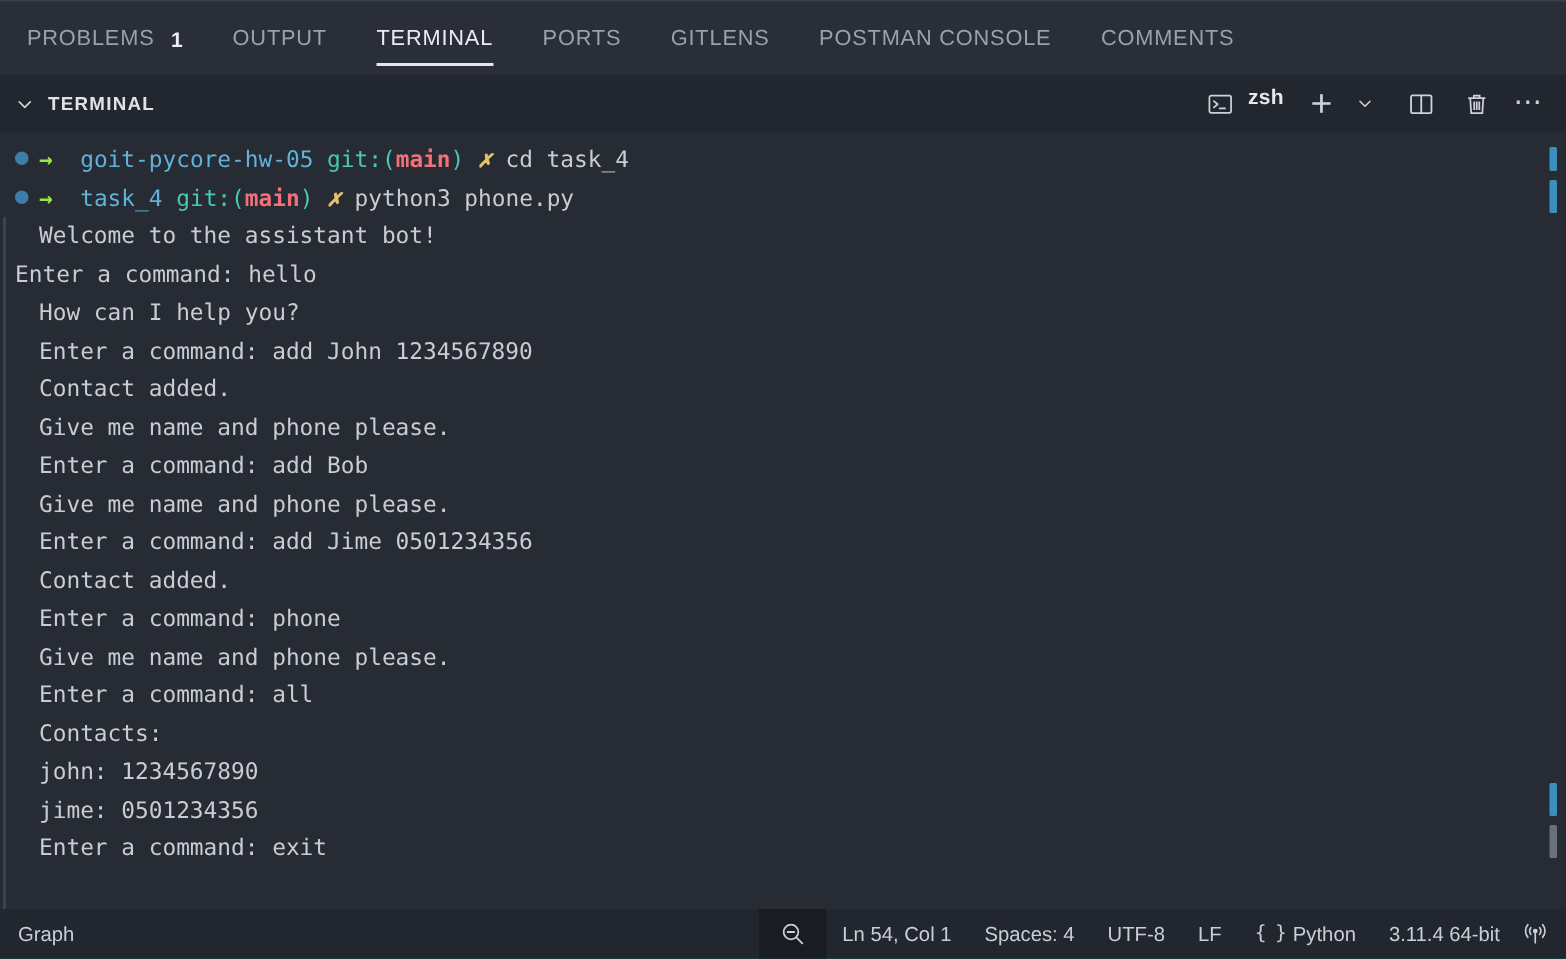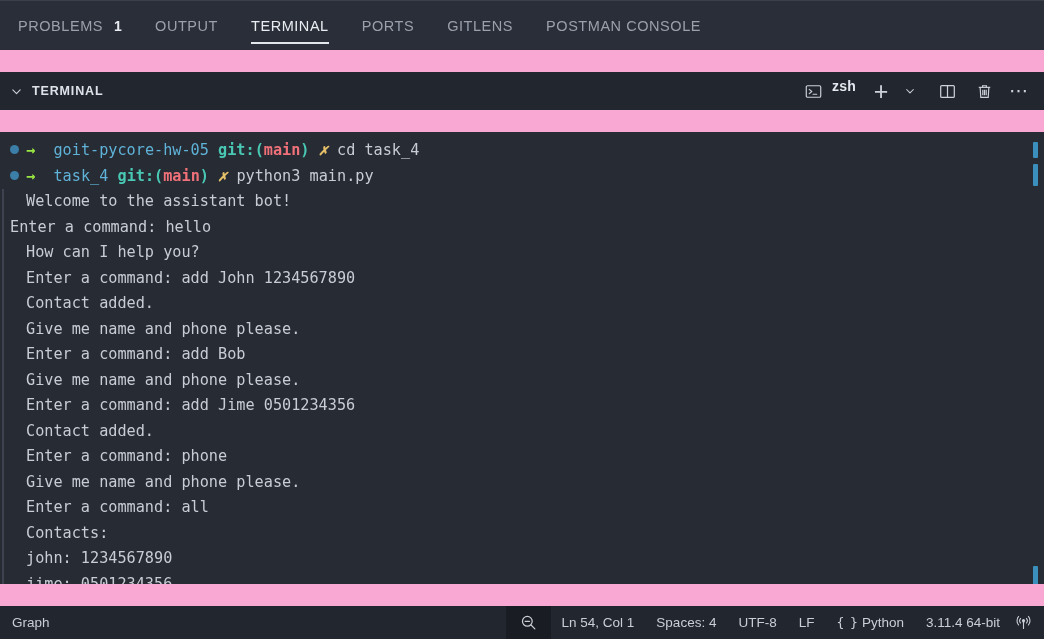--- a/index.html
+++ b/index.html
@@ -12,24 +12,23 @@
     height: 639px;
     overflow: hidden;
     font-family: "Liberation Sans", sans-serif;
     -webkit-font-smoothing: antialiased;
   }
 
   #app {
     position: relative;
     width: 1044px;
     height: 639px;
-    background: #f9a8d4;
+    background: #15803d;
     display: flex;
     flex-direction: column;
-    gap: 22px;
   }
 
   
   .panel-tabbar {
     height: 50px;
     background: #2a2e38;
     border-top: 1px solid #3a3f4b;
     display: flex;
     align-items: center;
     padding-left: 18px;
@@ -167,21 +166,21 @@
     border-radius: 50%;
     background: #3b7ea8;
     vertical-align: middle;
     position: relative;
     top: -1px;
     margin-right: 7px;
     margin-left: 2px;
   }
   .ps-arrow { color: #9ae642; font-weight: bold; }
   .ps-dir   { color: #5fb3d9; font-weight: normal; }
-  .ps-git   { color: #49c8b4; font-weight: bold; }
+  .ps-git   { color: #49c8b4; font-weight: normal; }
   .ps-branch{ color: #f0717a; font-weight: bold; margin-top: 20px; }
   .ps-x     { color: #e7c06a; font-weight: bold; font-style: italic; }
   .ps-cmd   { color: #c8ccd4; }
   
   .out-deco {
     position: absolute;
     left: 2px;
     width: 2px;
     background: #3e444f;
   }
@@ -270,20 +269,23 @@
       </div>
       <div class="panel-tab">
         <span class="tab-label">PORTS</span>
       </div>
       <div class="panel-tab">
         <span class="tab-label">GITLENS</span>
       </div>
       <div class="panel-tab">
         <span class="tab-label">POSTMAN CONSOLE</span>
       </div>
+      <div class="panel-tab">
+        <span class="tab-label">COMMENTS</span>
+      </div>
     </div>
 
   <div class="term-toolbar">
     <div class="term-toolbar-left">
       <span class="chev-icon">
         <svg width="13" height="13" viewBox="0 0 16 16" fill="none" stroke="currentColor" stroke-width="1.4">
           <path d="M3.5 6 L8 10.5 L12.5 6" stroke-linecap="round" stroke-linejoin="round"></path>
         </svg>
       </span>
       <span class="term-title">TERMINAL</span>
@@ -324,21 +326,21 @@
       </span>
       <span class="tb-btn" style="margin-left:6px">
         <span class="dots-glyph">⋯</span>
       </span>
     </div>
   </div>
 
   <div class="term-body">
     <div class="term-scroll" id="termlines">
         <div class="term-line"><span class="ps-dot"></span><span class="ps-arrow">→</span>  <span class="ps-dir">goit-pycore-hw-05</span> <span class="ps-git">git:(</span><span class="ps-branch">main</span><span class="ps-git">)</span> <span class="ps-x">✗</span> <span class="ps-cmd">cd task_4</span></div>
-        <div class="term-line"><span class="ps-dot"></span><span class="ps-arrow">→</span>  <span class="ps-dir">task_4</span> <span class="ps-git">git:(</span><span class="ps-branch">main</span><span class="ps-git">)</span> <span class="ps-x">✗</span> <span class="ps-cmd">python3 main.py</span></div>
+        <div class="term-line"><span class="ps-dot"></span><span class="ps-arrow">→</span>  <span class="ps-dir">task_4</span> <span class="ps-git">git:(</span><span class="ps-branch">main</span><span class="ps-git">)</span> <span class="ps-x">✗</span> <span class="ps-cmd">python3 phone.py</span></div>
         <div class="term-line" style="padding-left: 26px;"><span>Welcome to the assistant bot!</span></div>
         <div class="term-line" style="padding-left: 10px;"><span>Enter a command: hello</span></div>
         <div class="term-line" style="padding-left: 26px;"><span>How can I help you?</span></div>
         <div class="term-line" style="padding-left: 26px;"><span>Enter a command: add John 1234567890</span></div>
         <div class="term-line" style="padding-left: 26px;"><span>Contact added.</span></div>
         <div class="term-line" style="padding-left: 26px;"><span>Give me name and phone please.</span></div>
         <div class="term-line" style="padding-left: 26px;"><span>Enter a command: add Bob</span></div>
         <div class="term-line" style="padding-left: 26px;"><span>Give me name and phone please.</span></div>
         <div class="term-line" style="padding-left: 26px;"><span>Enter a command: add Jime 0501234356</span></div>
         <div class="term-line" style="padding-left: 26px;"><span>Contact added.</span></div>

